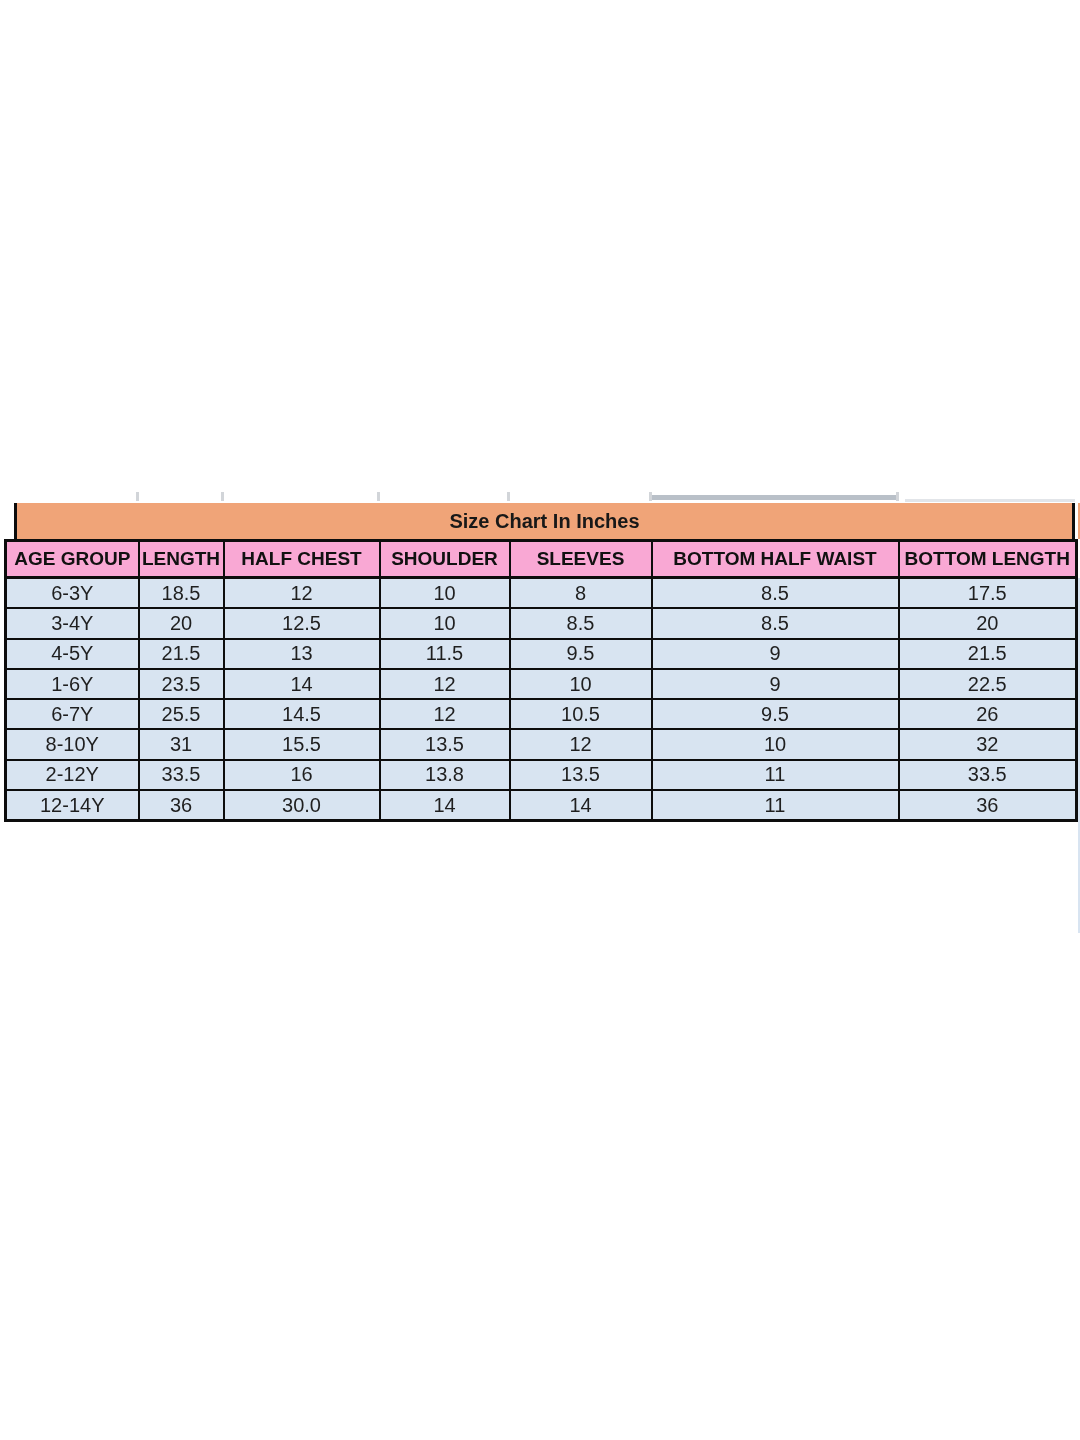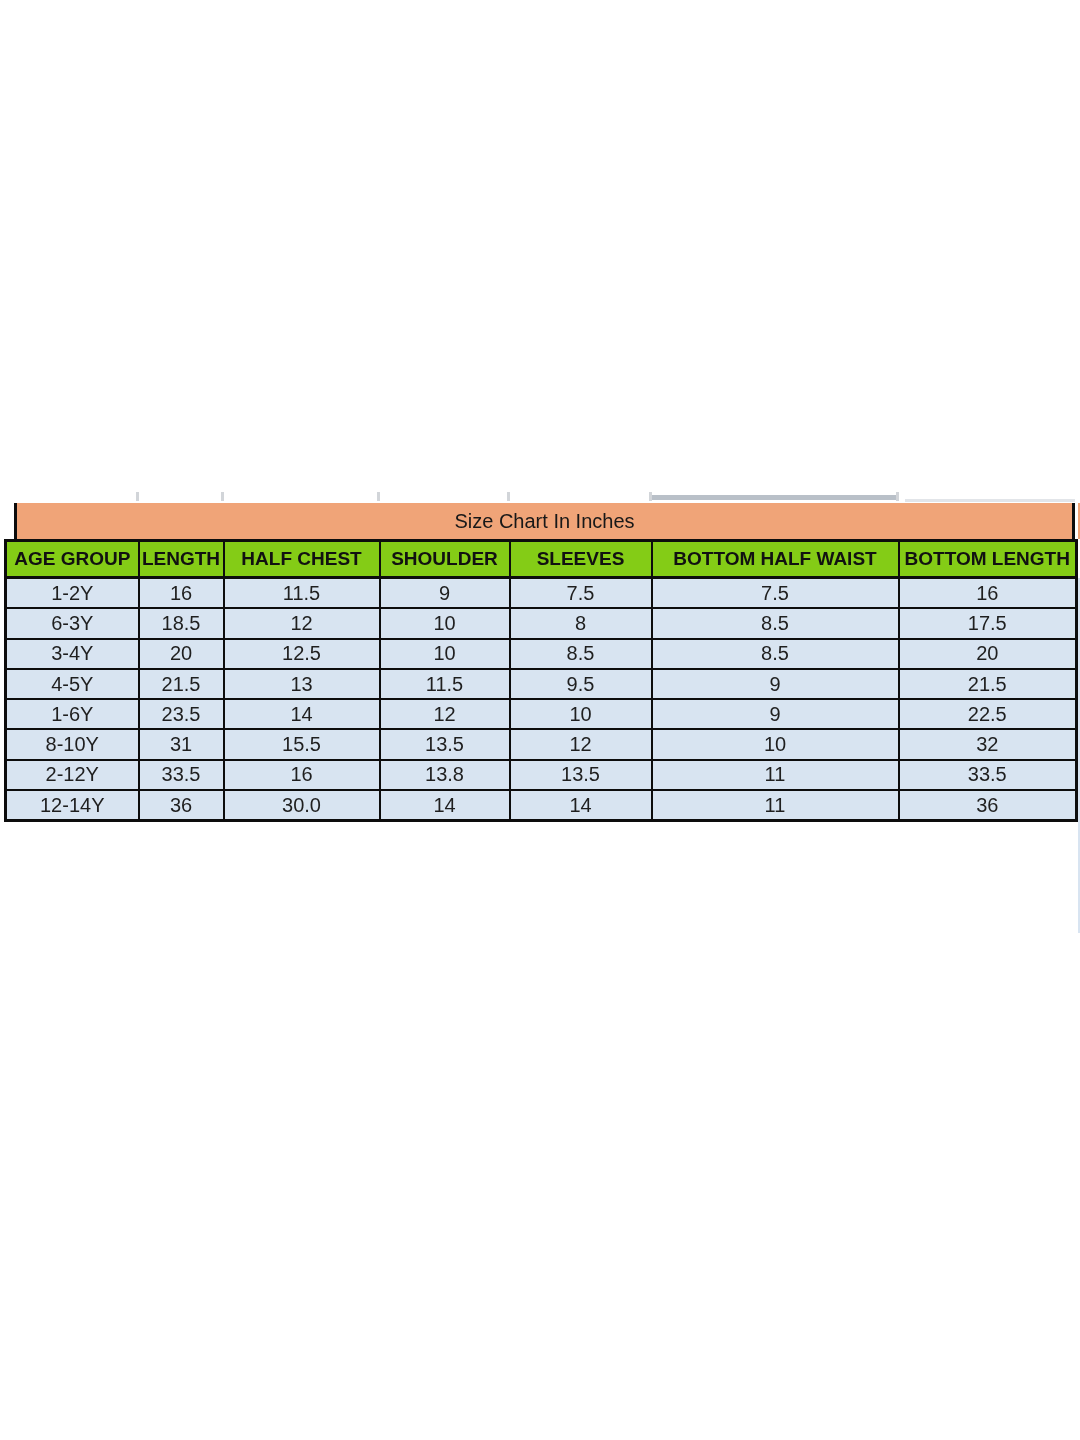--- a/index.html
+++ b/index.html
@@ -41,42 +41,42 @@
   .title-bar {
     box-sizing: border-box;
     height: 36px;
     background: #f0a478;
     border-left: 3px solid #0d0d0d;
     border-right: 3px solid #0d0d0d;
     display: flex;
     align-items: center;
     justify-content: center;
     font-size: 20px;
-    font-weight: normal;
+    font-weight: bold;
     color: #181818;
     margin-left: 10px;
   }
 
   table.size-chart {
     width: 1071px;
     table-layout: fixed;
     border-collapse: collapse;
     border: 3px solid #0d0d0d;
   }
   table.size-chart th,
   table.size-chart td {
     border: 2px solid #0d0d0d;
     text-align: center;
     vertical-align: middle;
     padding: 0 2px;
     overflow: hidden;
     white-space: nowrap;
   }
   table.size-chart thead th {
-    background: #84cc16;
+    background: #f9a8d4;
     height: 34px;
     font-size: 19px;
     font-weight: bold;
     color: #111111;
     border-top-width: 3px;
     border-bottom-width: 3px;
   }
   table.size-chart tbody td {
     background: #d8e4f1;
     height: 28.3px;
@@ -136,29 +136,20 @@
         <th>LENGTH</th>
         <th>HALF CHEST</th>
         <th>SHOULDER</th>
         <th>SLEEVES</th>
         <th>BOTTOM HALF WAIST</th>
         <th>BOTTOM LENGTH</th>
       </tr>
     </thead>
     <tbody id="table-body">
         <tr>
-          <td>1-2Y</td>
-          <td>16</td>
-          <td>11.5</td>
-          <td>9</td>
-          <td>7.5</td>
-          <td>7.5</td>
-          <td>16</td>
-        </tr>
-        <tr>
           <td>6-3Y</td>
           <td>18.5</td>
           <td>12</td>
           <td>10</td>
           <td>8</td>
           <td>8.5</td>
           <td>17.5</td>
         </tr>
         <tr>
           <td>3-4Y</td>
@@ -181,20 +172,29 @@
         <tr>
           <td>1-6Y</td>
           <td>23.5</td>
           <td>14</td>
           <td>12</td>
           <td>10</td>
           <td>9</td>
           <td>22.5</td>
         </tr>
         <tr>
+          <td>6-7Y</td>
+          <td>25.5</td>
+          <td>14.5</td>
+          <td>12</td>
+          <td>10.5</td>
+          <td>9.5</td>
+          <td>26</td>
+        </tr>
+        <tr>
           <td>8-10Y</td>
           <td>31</td>
           <td>15.5</td>
           <td>13.5</td>
           <td>12</td>
           <td>10</td>
           <td>32</td>
         </tr>
         <tr>
           <td>2-12Y</td>

